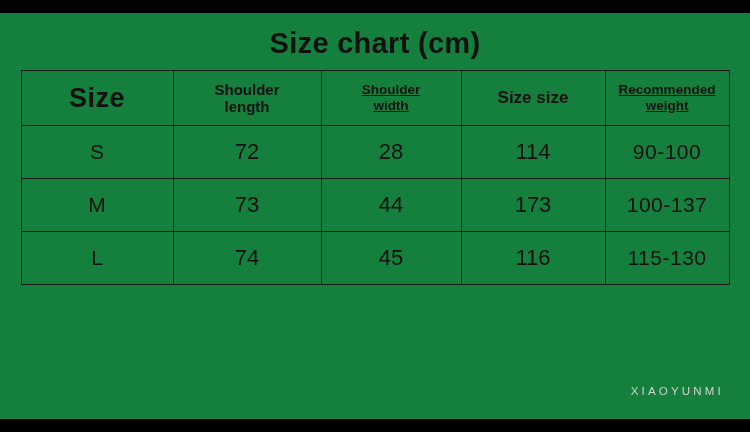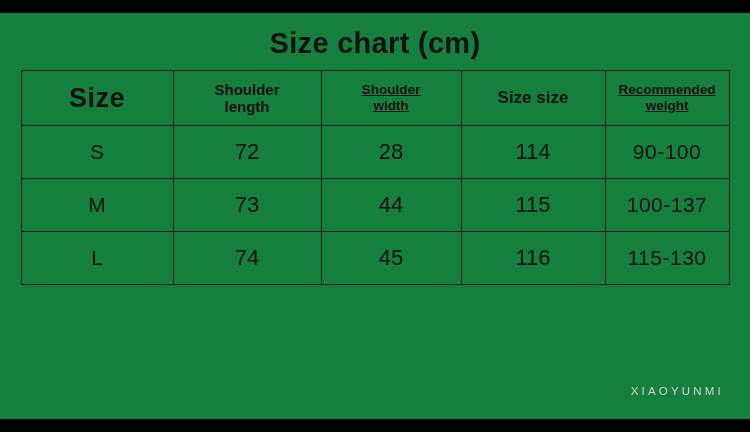--- a/index.html
+++ b/index.html
@@ -170,21 +170,21 @@
           <td class="cell-size">S</td>
           <td>72</td>
           <td>28</td>
           <td>114</td>
           <td class="cell-weight">90-100</td>
         </tr>
         <tr>
           <td class="cell-size">M</td>
           <td>73</td>
           <td>44</td>
-          <td>115</td>
+          <td>173</td>
           <td class="cell-weight">100-137</td>
         </tr>
         <tr>
           <td class="cell-size">L</td>
           <td>74</td>
           <td>45</td>
           <td>116</td>
           <td class="cell-weight">115-130</td>
         </tr>
       </tbody>

